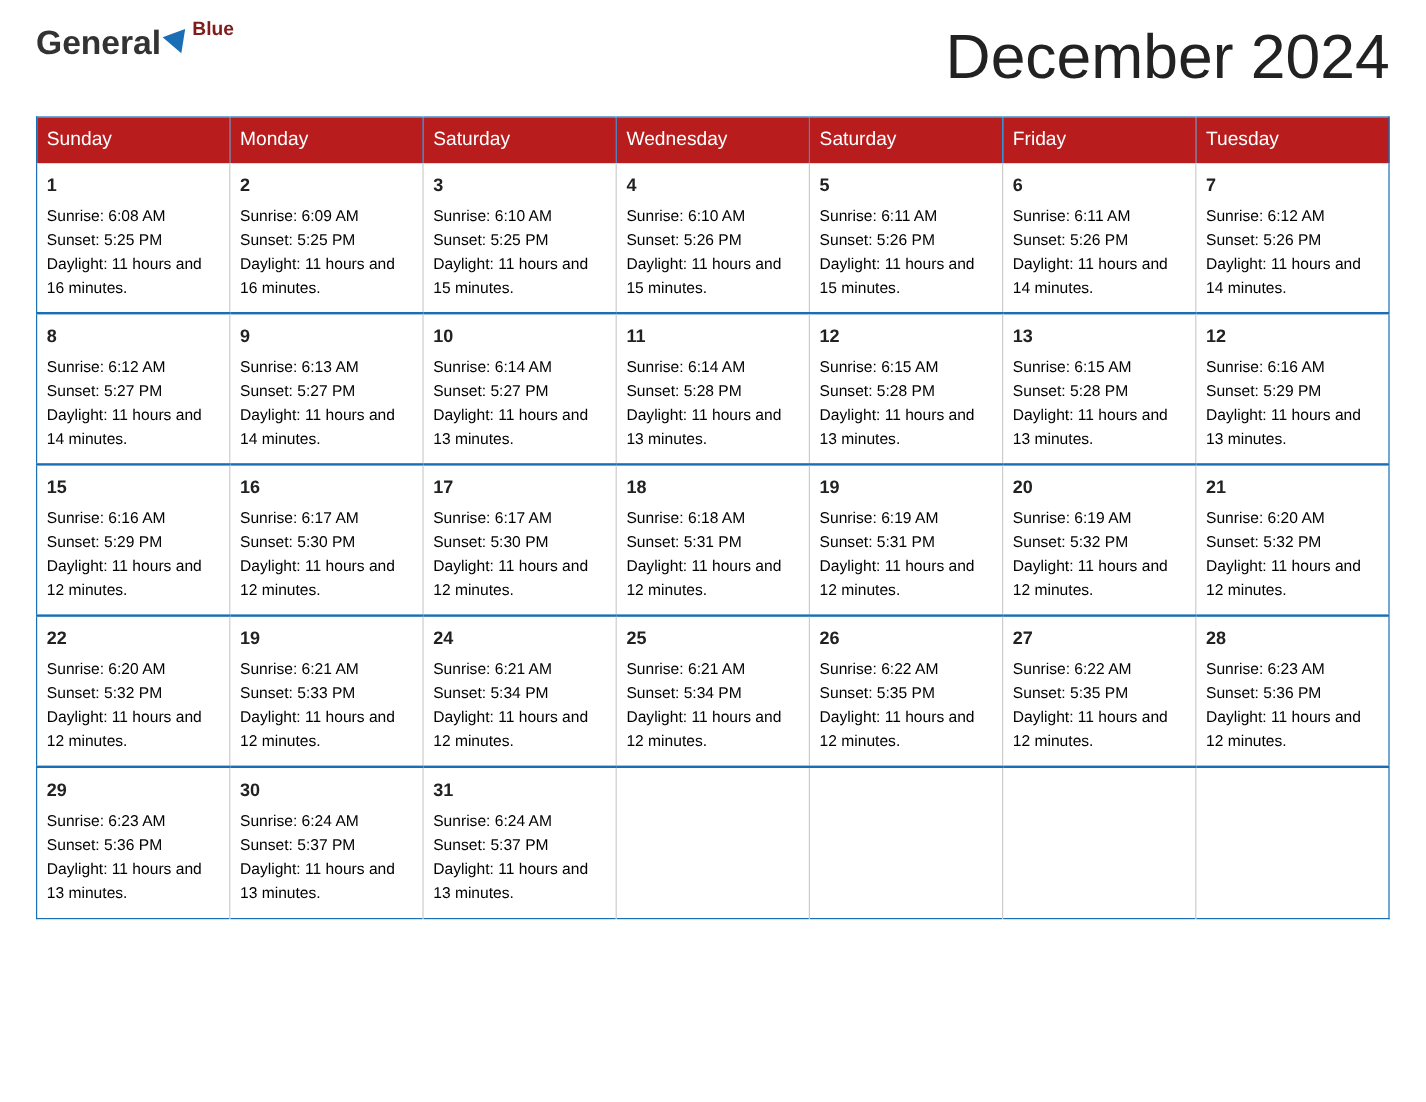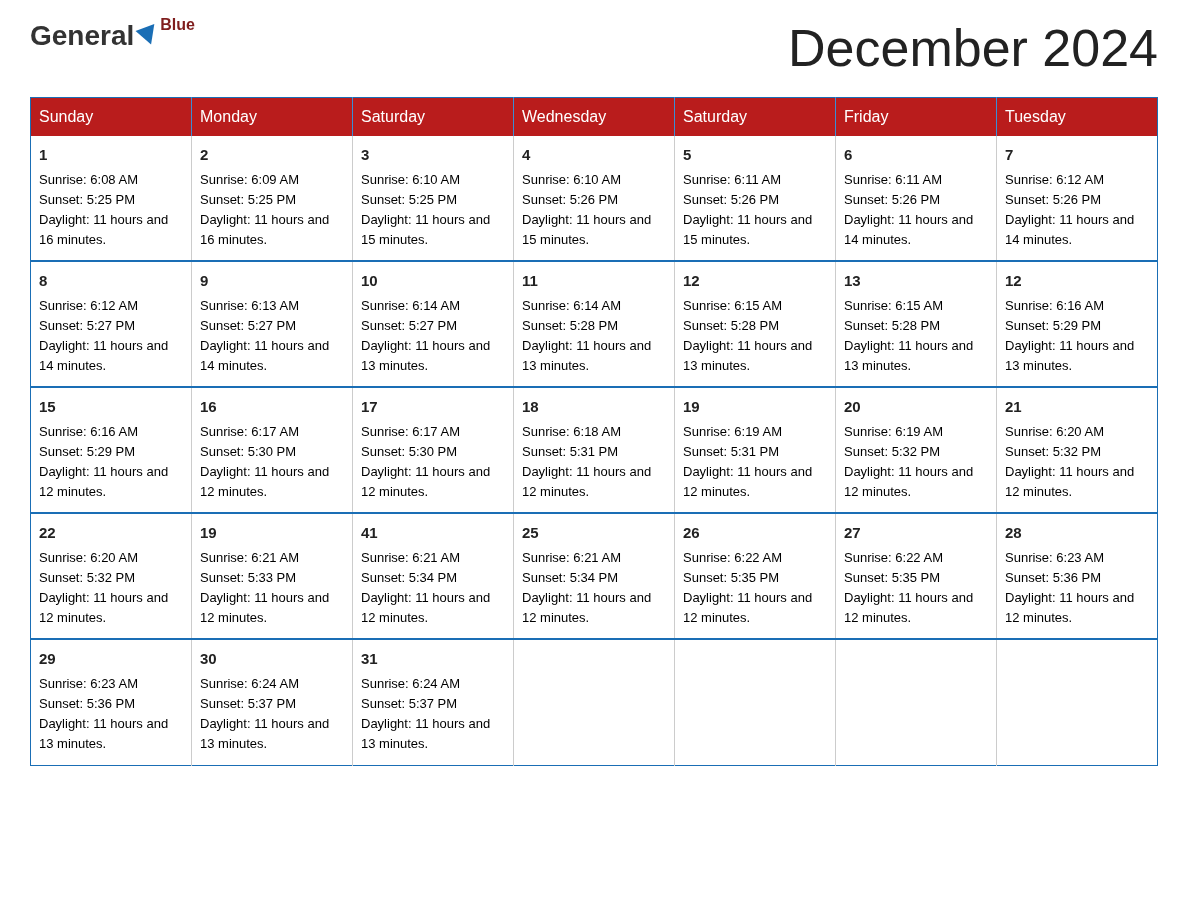--- a/index.html
+++ b/index.html
@@ -154,21 +154,21 @@
         <td><span class="day-number">16</span><span class="day-info">Sunrise: 6:17 AM<br>Sunset: 5:30 PM<br>Daylight: 11 hours and 12 minutes.</span></td>
         <td><span class="day-number">17</span><span class="day-info">Sunrise: 6:17 AM<br>Sunset: 5:30 PM<br>Daylight: 11 hours and 12 minutes.</span></td>
         <td><span class="day-number">18</span><span class="day-info">Sunrise: 6:18 AM<br>Sunset: 5:31 PM<br>Daylight: 11 hours and 12 minutes.</span></td>
         <td><span class="day-number">19</span><span class="day-info">Sunrise: 6:19 AM<br>Sunset: 5:31 PM<br>Daylight: 11 hours and 12 minutes.</span></td>
         <td><span class="day-number">20</span><span class="day-info">Sunrise: 6:19 AM<br>Sunset: 5:32 PM<br>Daylight: 11 hours and 12 minutes.</span></td>
         <td><span class="day-number">21</span><span class="day-info">Sunrise: 6:20 AM<br>Sunset: 5:32 PM<br>Daylight: 11 hours and 12 minutes.</span></td>
       </tr>
       <tr>
         <td><span class="day-number">22</span><span class="day-info">Sunrise: 6:20 AM<br>Sunset: 5:32 PM<br>Daylight: 11 hours and 12 minutes.</span></td>
         <td><span class="day-number">19</span><span class="day-info">Sunrise: 6:21 AM<br>Sunset: 5:33 PM<br>Daylight: 11 hours and 12 minutes.</span></td>
-        <td><span class="day-number">41</span><span class="day-info">Sunrise: 6:21 AM<br>Sunset: 5:34 PM<br>Daylight: 11 hours and 12 minutes.</span></td>
+        <td><span class="day-number">24</span><span class="day-info">Sunrise: 6:21 AM<br>Sunset: 5:34 PM<br>Daylight: 11 hours and 12 minutes.</span></td>
         <td><span class="day-number">25</span><span class="day-info">Sunrise: 6:21 AM<br>Sunset: 5:34 PM<br>Daylight: 11 hours and 12 minutes.</span></td>
         <td><span class="day-number">26</span><span class="day-info">Sunrise: 6:22 AM<br>Sunset: 5:35 PM<br>Daylight: 11 hours and 12 minutes.</span></td>
         <td><span class="day-number">27</span><span class="day-info">Sunrise: 6:22 AM<br>Sunset: 5:35 PM<br>Daylight: 11 hours and 12 minutes.</span></td>
         <td><span class="day-number">28</span><span class="day-info">Sunrise: 6:23 AM<br>Sunset: 5:36 PM<br>Daylight: 11 hours and 12 minutes.</span></td>
       </tr>
       <tr>
         <td><span class="day-number">29</span><span class="day-info">Sunrise: 6:23 AM<br>Sunset: 5:36 PM<br>Daylight: 11 hours and 13 minutes.</span></td>
         <td><span class="day-number">30</span><span class="day-info">Sunrise: 6:24 AM<br>Sunset: 5:37 PM<br>Daylight: 11 hours and 13 minutes.</span></td>
         <td><span class="day-number">31</span><span class="day-info">Sunrise: 6:24 AM<br>Sunset: 5:37 PM<br>Daylight: 11 hours and 13 minutes.</span></td>
         <td class="empty-cell">&nbsp;</td>

